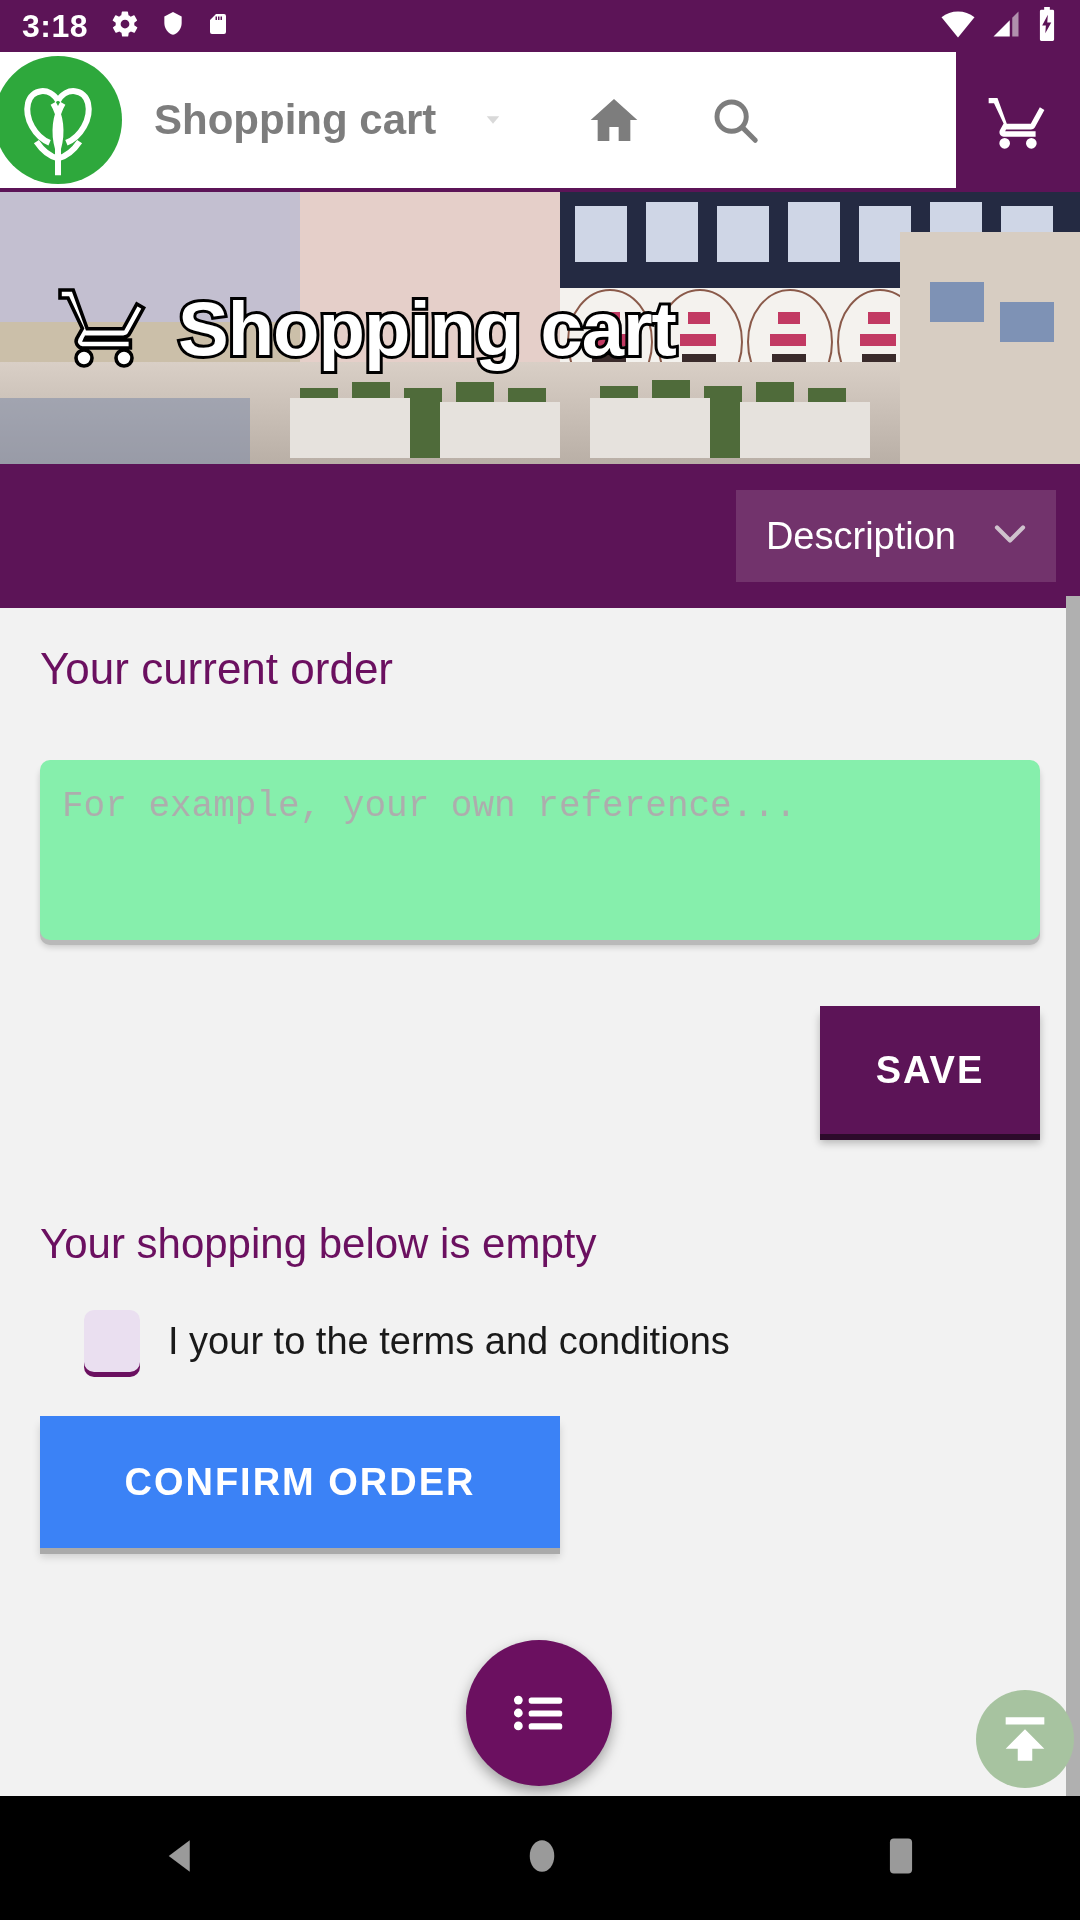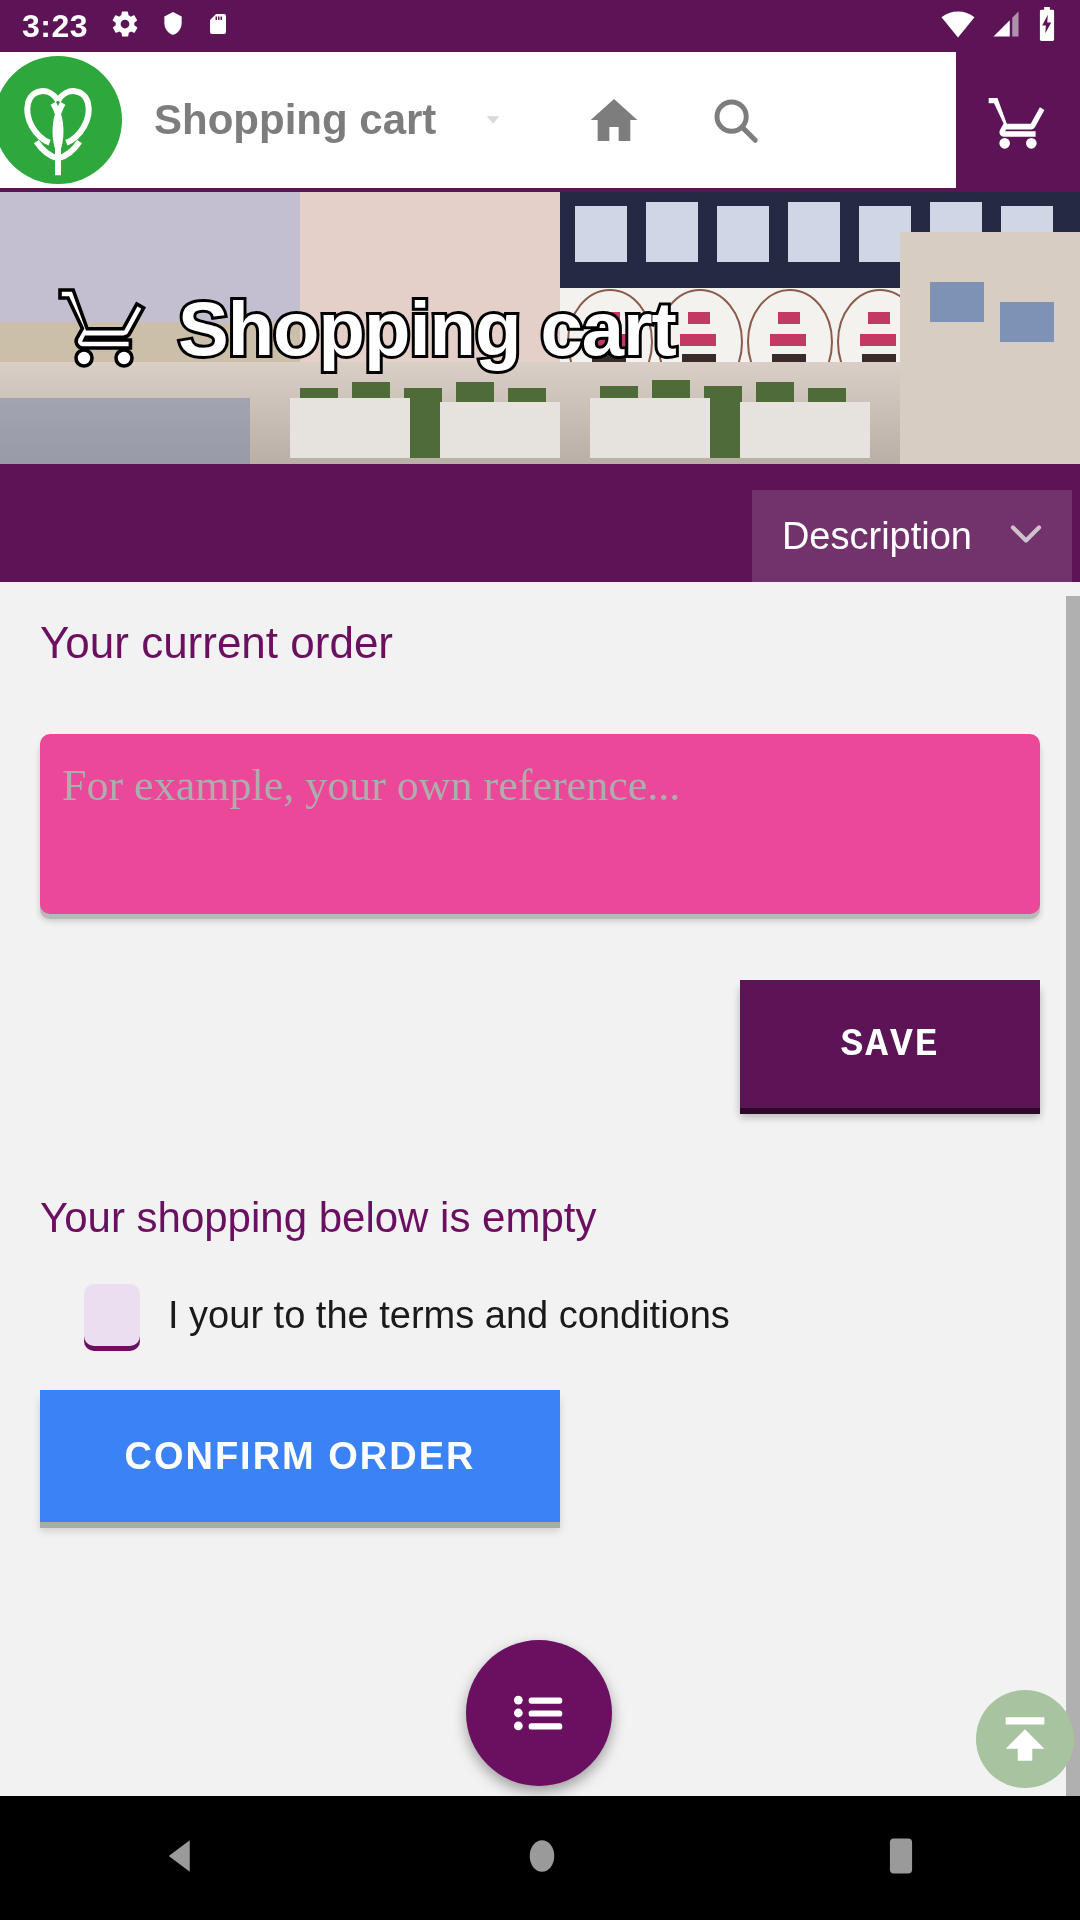--- a/index.html
+++ b/index.html
@@ -57,53 +57,53 @@
   }
   #hero-cart-icon{ flex:0 0 auto; }
   #hero-title{
     font-size:76px; font-weight:bold; color:#fff;
     -webkit-text-stroke:6px #000; paint-order:stroke fill;
     letter-spacing:-1px; white-space:nowrap;
   }
 
   
   #desc-bar{
-    height:118px; background:#5c1457; display:flex; align-items:flex-end;
-    justify-content:flex-end; padding-right:8px;
+    height:144px; background:#5c1457; display:flex; align-items:center;
+    justify-content:flex-end; padding-right:24px;
   }
   #desc-btn{
     background:#72336c; height:92px; display:flex; align-items:center;
     padding:0 26px 0 30px; gap:34px; cursor:pointer;
   }
   #desc-label{ font-size:38px; color:#fff; }
 
   
   #content{
     position:relative; background:#f2f2f2; height:1314px; padding:0 40px;
   }
   .heading-purple{ color:#6b1060; font-weight:normal; }
   #current-order{ font-size:44px; padding-top:36px; }
   #remark-heading{ font-size:44px; padding-top:82px; }
   #remark-desc{ font-size:36px; color:#1a1a1a; padding-top:72px; }
 
   #remark-textarea{
-    margin-top:66px; height:180px; background:#ec4899; border:none;
+    margin-top:66px; height:180px; background:#86efac; border:none;
     border-radius:10px; width:100%; resize:none; padding:26px 22px;
-    font-size:44px; color:#2b2b2b; font-family:Liberation Serif, serif;
+    font-size:36px; color:#2b2b2b; font-family:Liberation Mono, monospace;
     box-shadow:0 5px 0 #b9b9b9, 0 7px 6px rgba(0,0,0,0.18);
     outline:none;
   }
   #remark-textarea::placeholder{ color:#adadad; }
 
   #save-row{ display:flex; justify-content:flex-end; margin-top:62px; }
   #save-button{
     background:#5c1457; color:#fff; font-size:38px; font-weight:bold;
-    letter-spacing:2px; border:none; width:300px; height:128px;
+    letter-spacing:2px; border:none; width:220px; height:128px;
     box-shadow:0 6px 0 #2d0a2b, 0 9px 8px rgba(0,0,0,0.25);
-    cursor:pointer; font-family:Liberation Mono, monospace;
+    cursor:pointer; font-family:Liberation Sans, sans-serif;
   }
 
   #cart-empty{ font-size:42px; padding-top:86px; }
 
   #terms-row{ display:flex; align-items:center; margin-top:42px; padding-left:44px; gap:28px; }
   #terms-checkbox{
     width:56px; height:62px; background:#eadff0; border-radius:10px;
     box-shadow:0 5px 0 #6b1060; flex:0 0 auto; cursor:pointer;
   }
   #terms-label{ font-size:38px; color:#1a1a1a; }
@@ -138,21 +138,21 @@
   
   #nav-bar{
     position:absolute; left:0; bottom:0; width:1080px; height:124px;
     background:#000; display:flex; align-items:center; justify-content:space-around;
   }
 </style>
 </head>
 <body>
 
 <div id="status-bar">
-  <span id="status-time">3:23</span>
+  <span id="status-time">3:18</span>
   <span id="status-left-icons">
     <span>
       <svg width="30" height="30" viewBox="0 0 24 24" fill="#fff">
           <path d="M19.4 13a7.6 7.6 0 0 0 0-2l2.1-1.6a.5.5 0 0 0 .1-.6l-2-3.5a.5.5 0 0 0-.6-.2l-2.5 1a7.3 7.3 0 0 0-1.7-1l-.4-2.6a.5.5 0 0 0-.5-.4h-4a.5.5 0 0 0-.5.4l-.4 2.6c-.6.2-1.2.6-1.7 1l-2.5-1a.5.5 0 0 0-.6.2l-2 3.5a.5.5 0 0 0 .1.6L4.6 11a7.6 7.6 0 0 0 0 2l-2.1 1.6a.5.5 0 0 0-.1.6l2 3.5c.1.2.4.3.6.2l2.5-1c.5.4 1.1.8 1.7 1l.4 2.6c0 .3.3.4.5.4h4c.2 0 .5-.1.5-.4l.4-2.6c.6-.2 1.2-.6 1.7-1l2.5 1c.2.1.5 0 .6-.2l2-3.5a.5.5 0 0 0-.1-.6L19.4 13zM12 15.5A3.5 3.5 0 1 1 15.5 12 3.5 3.5 0 0 1 12 15.5z"></path>
         </svg>
     </span>
     <span>
       <svg width="26" height="30" viewBox="0 0 24 24" fill="#fff">
           <path d="M12 1L4 5v6c0 5 3.4 9.7 8 11 4.6-1.3 8-6 8-11V5l-8-4z"></path>
         </svg>

